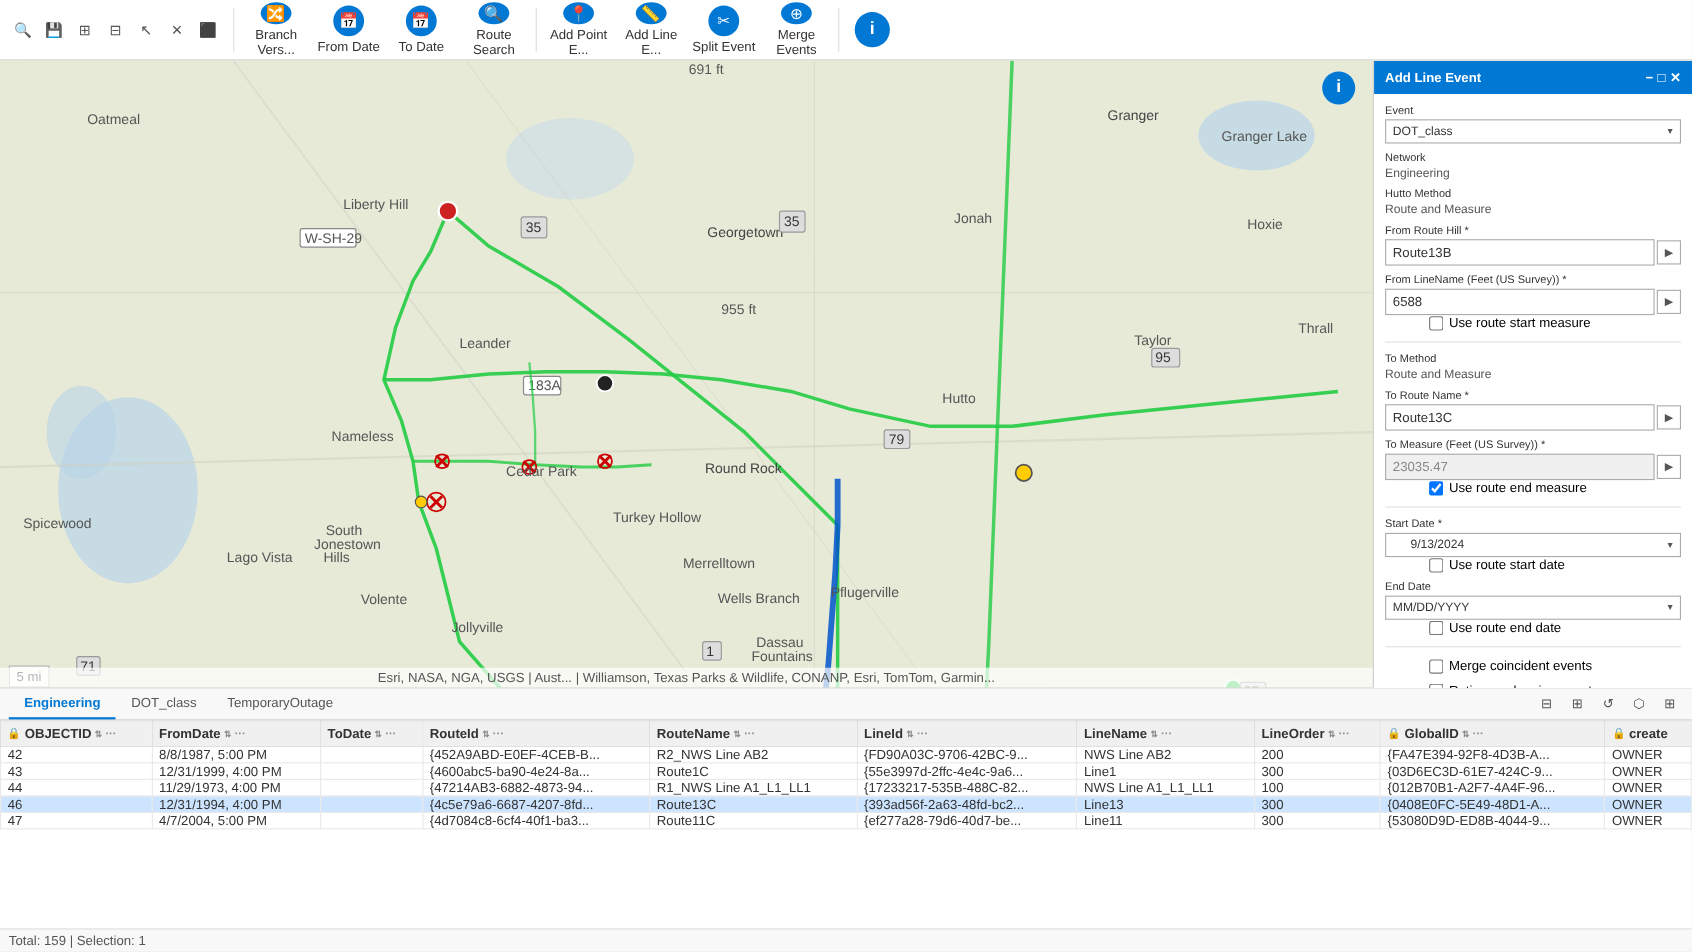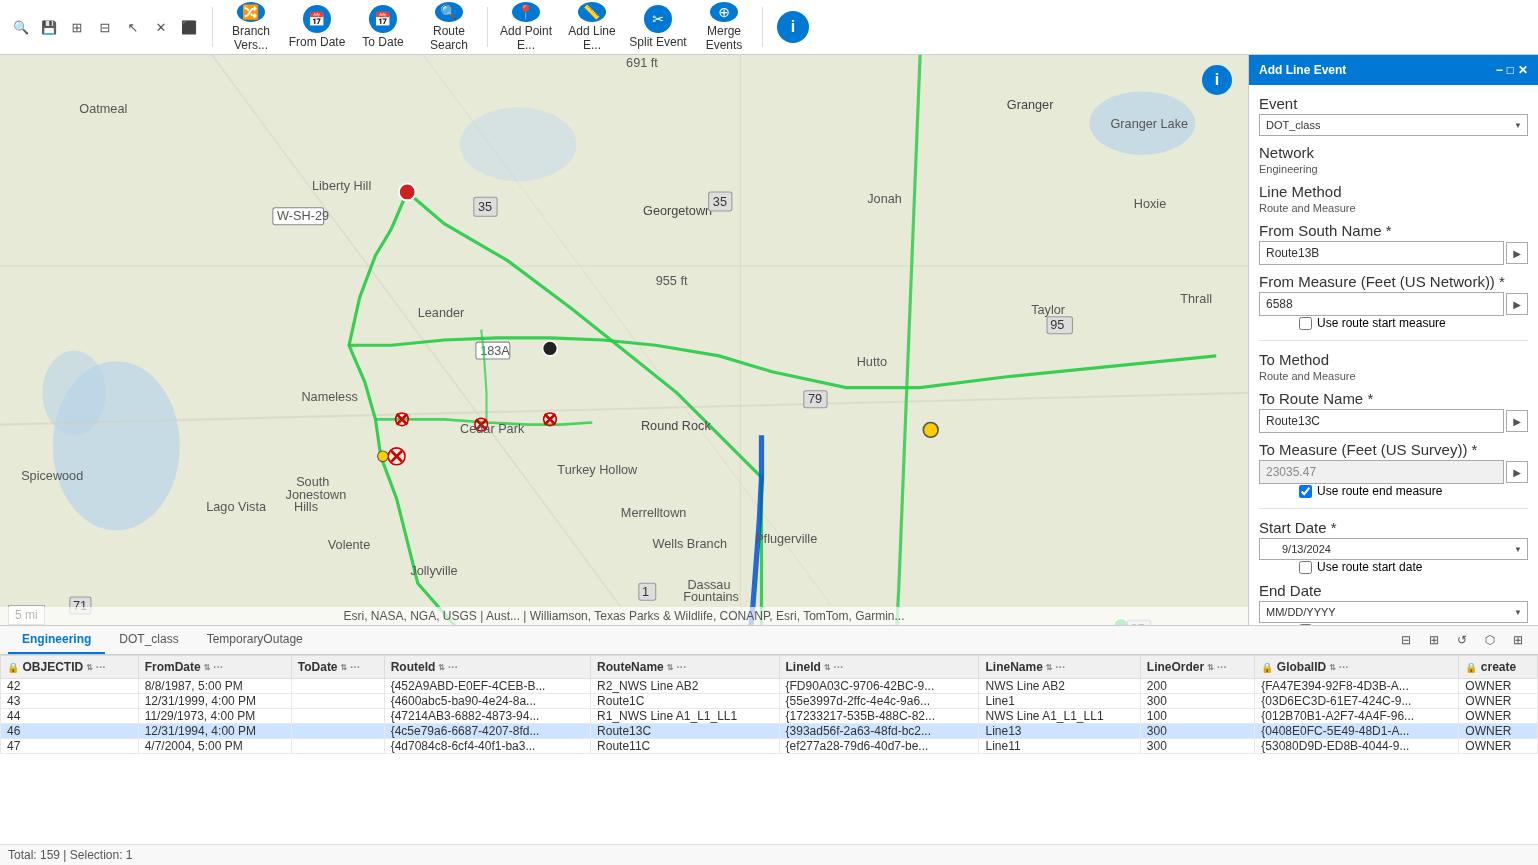--- a/index.html
+++ b/index.html
@@ -136,21 +136,21 @@
       padding: 8px 10px;
       font-size: 13px;
       font-weight: 600;
       display: flex;
       align-items: center;
       justify-content: space-between;
     }
     .panel-header-icons { display: flex; gap: 4px; }
     .panel-header-icon { cursor: pointer; font-size: 12px; }
     .panel-body { padding: 10px; display: flex; flex-direction: column; gap: 8px; flex: 1; }
-    .field-label { font-size: 15px; color: #333; margin-bottom: 2px; font-weight: 500; }
+    .field-label { font-size: 10px; color: #333; margin-bottom: 2px; font-weight: 500; }
     .field-value { font-size: 11px; color: #555; }
     .field-input {
       width: 100%;
       border: 1px solid #aaa;
       padding: 4px 6px;
       font-size: 12px;
       color: #333;
       background: #fff;
     }
     .field-input-with-btn {
@@ -497,34 +497,34 @@
           </select>
         </div>
       </div>
 
       <div>
         <div class="field-label">Network</div>
         <div class="field-value">Engineering</div>
       </div>
 
       <div>
-        <div class="field-label">Line Method</div>
+        <div class="field-label">Hutto Method</div>
         <div class="field-value">Route and Measure</div>
       </div>
 
       <div>
-        <div class="field-label">From South Name *</div>
+        <div class="field-label">From Route Hill *</div>
         <div class="field-input-with-btn">
           <input type="text" class="field-input" value="Route13B" style="">
           <button class="arrow-btn">▶</button>
         </div>
       </div>
 
       <div>
-        <div class="field-label">From Measure (Feet (US Network)) *</div>
+        <div class="field-label">From LineName (Feet (US Survey)) *</div>
         <div class="field-input-with-btn">
           <input type="text" class="field-input" value="6588" style="">
           <button class="arrow-btn">▶</button>
         </div>
         <div class="checkbox-row">
           <input type="checkbox" style="">
           <span>Use route start measure</span>
         </div>
       </div>
 

